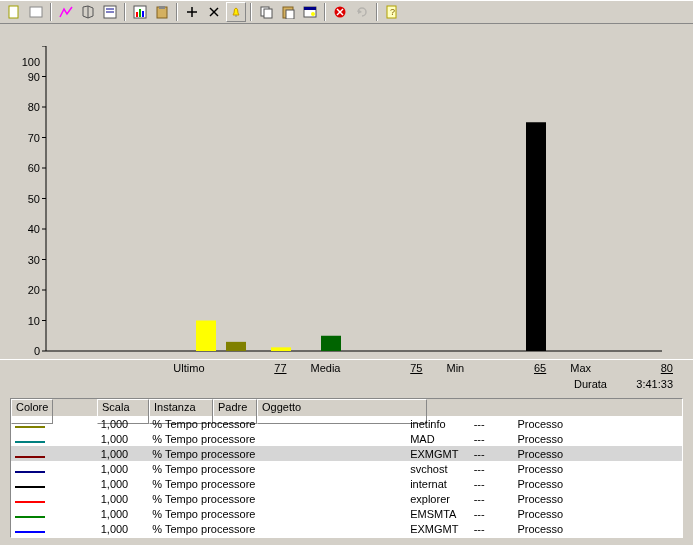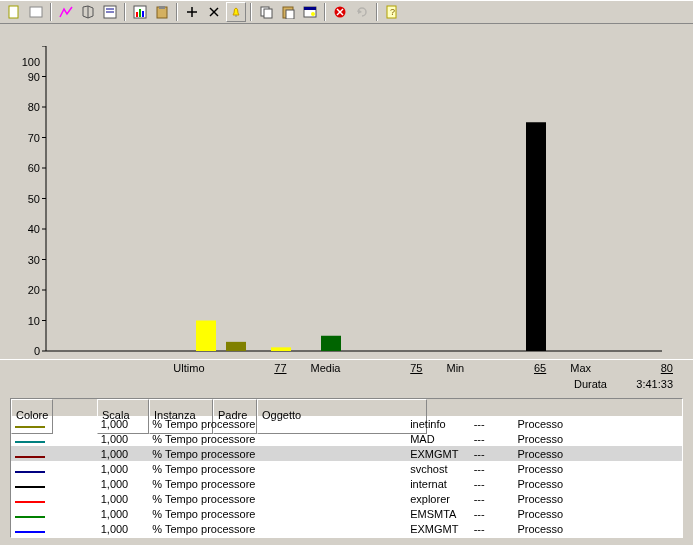--- a/index.html
+++ b/index.html
@@ -95,25 +95,25 @@
   }
   .thead {
     display: flex;
     background: #d4d0c8;
     height: 17px;
     flex-shrink: 0;
   }
   .th {
     border: 1px solid;
     border-color: #fff #888 #888 #fff;
-    padding: 9px 4px;
+    padding: 1px 4px;
     font-size: 11px;
     overflow: hidden;
     white-space: nowrap;
-    height: 35px;
+    height: 25px;
   }
   .tbody {
     flex: 1;
     overflow-y: auto;
     overflow-x: hidden;
     scrollbar-width: auto;
   }
   .tr {
     display: flex;
     height: 15px;

